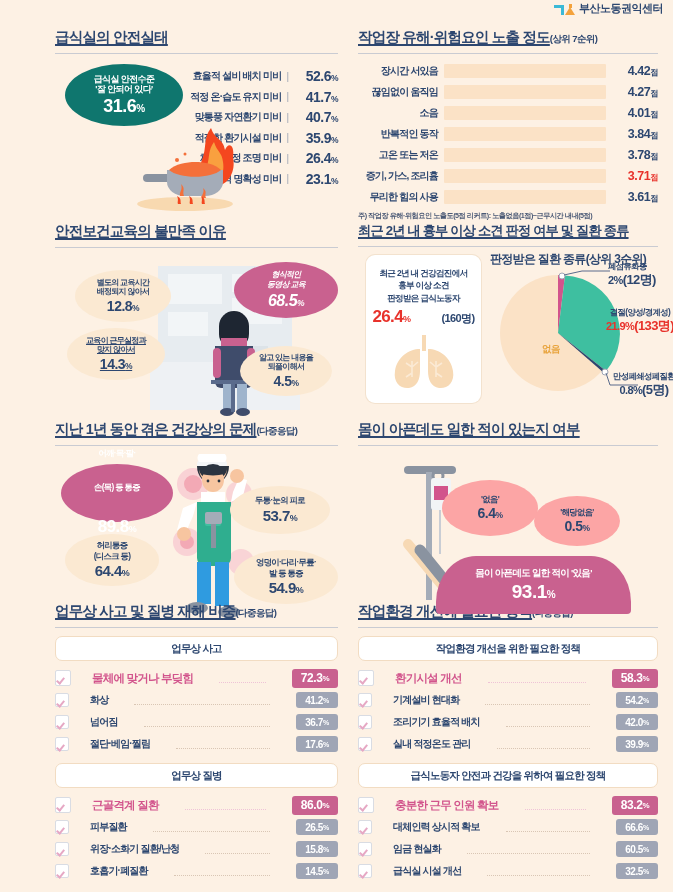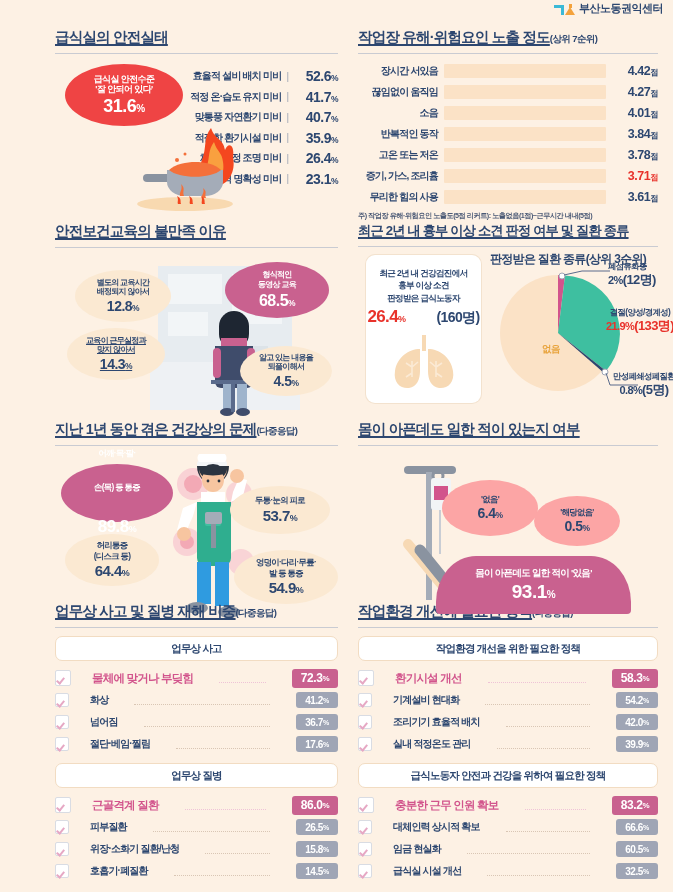--- a/index.html
+++ b/index.html
@@ -35,21 +35,21 @@
     text-decoration:underline;text-underline-offset:2px;text-decoration-thickness:2px;
     margin:0;white-space:nowrap;
   }
   .sec-title .sub{font-size:9.5px;letter-spacing:-.6px;text-decoration:none;display:inline-block;}
   .rule{height:1px;background:#C9CBD2;margin-top:6px;}
 
   
   .s1-body{position:relative;height:165px;}
   .bubble-main{
     position:absolute;left:10px;top:10px;width:118px;height:62px;
-    background:#ef4444;border-radius:50%;
+    background:#0f766e;border-radius:50%;
     display:flex;flex-direction:column;align-items:center;justify-content:center;
     color:#fff;text-align:center;line-height:1.15;z-index:3;
   }
   .bubble-main .l1{font-size:9px;font-weight:bold;letter-spacing:-.6px;}
   .bubble-main .l2{font-size:9px;font-weight:bold;letter-spacing:-.6px;}
   .bubble-main .big{font-size:18px;font-weight:bold;margin-top:1px;letter-spacing:-.5px;}
   .bubble-main .big small{font-size:10px;}
 
   .stove{position:absolute;left:52px;top:68px;width:140px;height:90px;z-index:1;}
 
@@ -87,21 +87,21 @@
   
   .s4-body{position:relative;height:165px;}
   .card{
     position:absolute;left:8px;top:8px;width:115px;height:148px;
     background:#fff;border-radius:9px;box-shadow:0 0 0 1px #F3E2CE;
     display:flex;flex-direction:column;align-items:center;padding-top:12px;box-sizing:border-box;
   }
   .card .ct{font-size:8.6px;font-weight:bold;letter-spacing:-.7px;line-height:1.45;text-align:center;color:#2D4770;}
   .card .cv{font-size:17px;font-weight:bold;color:#E8322B;letter-spacing:-.6px;margin-top:3px;}
   .card .cv small{font-size:9px;}
-  .card .cv .n{font-size:14px;color:#2D4770;margin-left:31px;}
+  .card .cv .n{font-size:11px;color:#2D4770;margin-left:31px;}
   .lungs{margin-top:6px;}
   .pie-title{position:absolute;left:132px;top:4px;font-size:12px;font-weight:bold;letter-spacing:-.7px;color:#2D4770;}
   .pie-wrap{position:absolute;left:140px;top:20px;}
   .pie-lbl{position:absolute;font-size:8.4px;font-weight:bold;letter-spacing:-.6px;line-height:1.3;color:#2D4770;text-align:center;}
   .pie-lbl .v{font-size:11px;display:block;}
   .pie-lbl .v small{font-size:13px;}
   .pie-lbl.red .v{color:#E8322B;}
   .pie-center{position:absolute;font-size:9.5px;font-weight:bold;color:#E8A33B;letter-spacing:-.5px;}
 
   
@@ -307,21 +307,21 @@
         <rect x="8" y="84" width="46" height="4" fill="#5A6B8C"></rect>
         <rect x="28" y="86" width="4" height="30" fill="#5A6B8C"></rect>
       </svg>
 
       <div class="eb cream" style="left:20px;top:22px;width:96px;height:52px;">
         <span class="t">별도의 교육시간</span>
         <span class="t">배정되지 않아서</span>
         <span class="v"><span>12.8</span><small>%</small></span>
       </div>
 
-      <div class="eb pink" style="right:9px;top:14px;width:104px;height:56px;">
+      <div class="eb pink" style="right:0;top:14px;width:104px;height:56px;font-style:italic;">
         <span class="t">형식적인</span>
         <span class="t">동영상 교육</span>
         <span class="v"><span>68.5</span><small>%</small></span>
       </div>
 
       <div class="eb cream" style="left:12px;top:80px;width:98px;height:52px;text-decoration:underline;">
         <span class="t">교육이 근무실정과</span>
         <span class="t">맞지 않아서</span>
         <span class="v"><span>14.3</span><small>%</small></span>
       </div>

